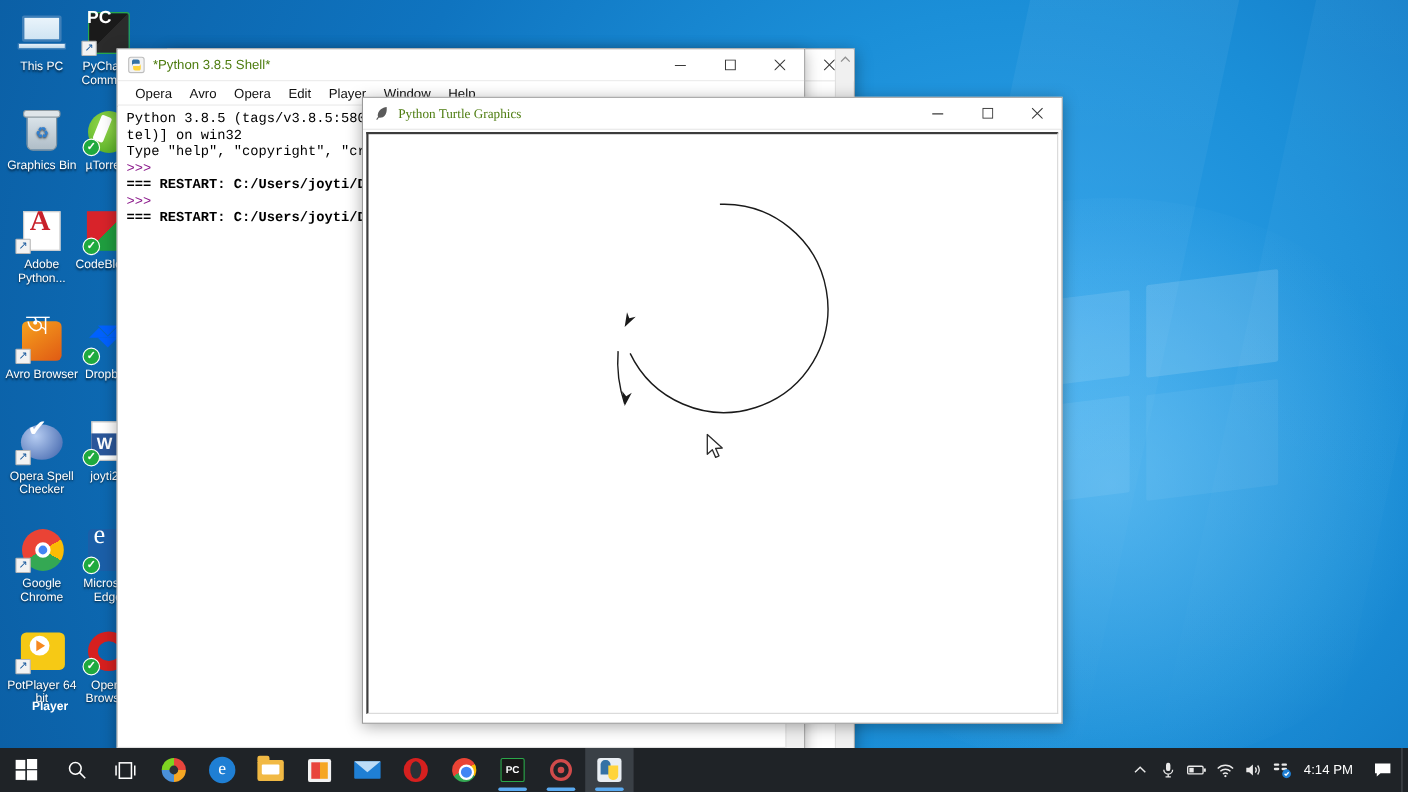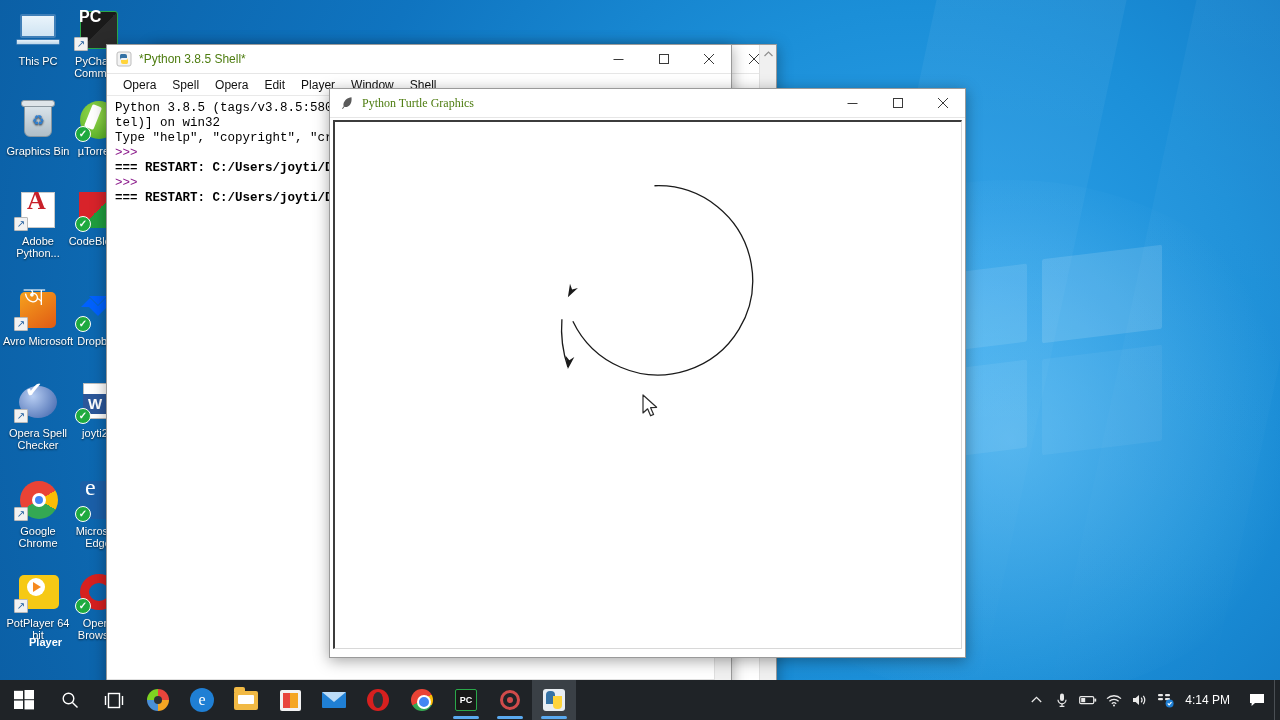--- a/index.html
+++ b/index.html
@@ -374,21 +374,21 @@
           <div class="shortcut-badge">↗</div>
         </div>
         <span class="label">Adobe Python...</span>
       </div>
       <div class="dicon" style="left: 2px; top: 288px;">
         <div class="glyph">
           <div class="art-avro"></div>
           <div class="art-avro-g">অ</div>
           <div class="shortcut-badge">↗</div>
         </div>
-        <span class="label">Avro Microsoft</span>
+        <span class="label">Avro Browser</span>
       </div>
       <div class="dicon" style="left: 2px; top: 380px;">
         <div class="glyph">
           <div class="art-spell"></div>
           <div class="art-spell-c">✔</div>
           <div class="shortcut-badge">↗</div>
         </div>
         <span class="label">Opera Spell Checker</span>
       </div>
       <div class="dicon" style="left: 2px; top: 478px;">
@@ -517,26 +517,26 @@
         <div class="wbtn close">
           <svg width="10" height="10" viewBox="0 0 10 10">
               <path d="M0 0 L10 10 M10 0 L0 10" stroke="currentColor" stroke-width="1" fill="none"></path>
             </svg>
         </div>
       </div>
     </div>
 
     <div class="menubar" id="idle-menubar">
         <div class="mi">Opera</div>
-        <div class="mi">Spell</div>
+        <div class="mi">Avro</div>
         <div class="mi">Opera</div>
         <div class="mi">Edit</div>
         <div class="mi">Player</div>
         <div class="mi">Window</div>
-        <div class="mi">Shell</div>
+        <div class="mi">Help</div>
       </div>
 
     <div id="idle-body">
       <div id="idle-text"><div class="plain">Python 3.8.5 (tags/v3.8.5:580</div><div class="plain">tel)] on win32</div><div class="plain">Type "help", "copyright", "cr</div><div class="prompt">&gt;&gt;&gt;</div><div class="restart">=== RESTART: C:/Users/joyti/D</div><div class="prompt">&gt;&gt;&gt;</div><div class="restart">=== RESTART: C:/Users/joyti/D</div></div>
       <div class="vscroll">
         <div class="sb-btn sb-up">
           <svg width="9" height="6" viewBox="0 0 9 6">
               <path d="M0.5 5 L4.5 1 L8.5 5" stroke="currentColor" stroke-width="1.2" fill="none"></path>
             </svg>
         </div>

